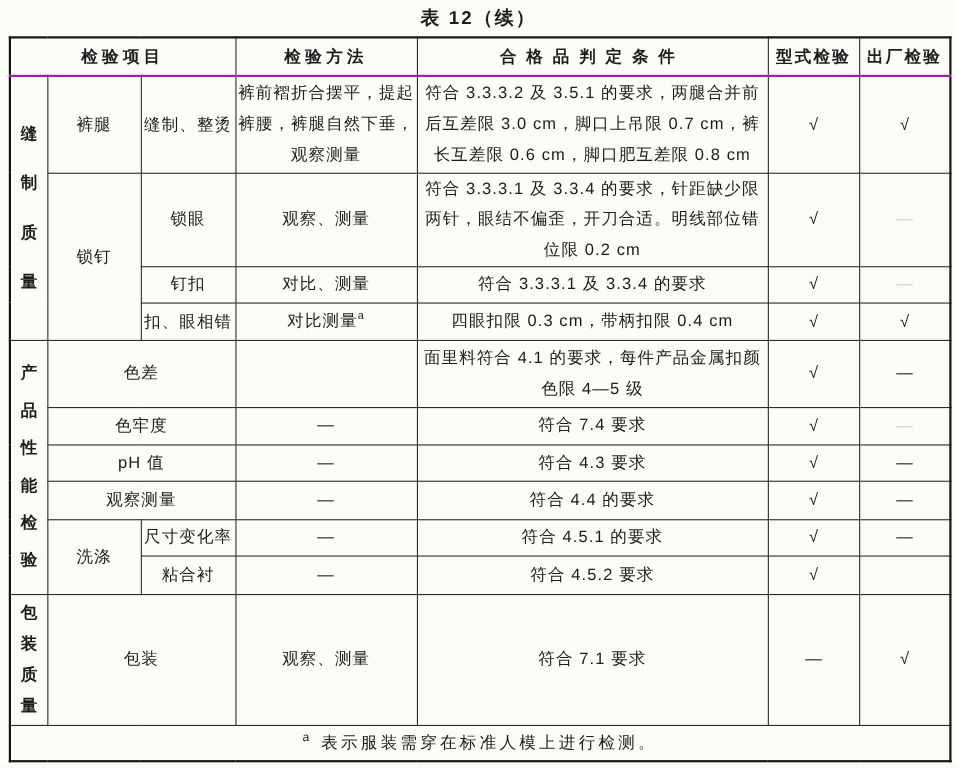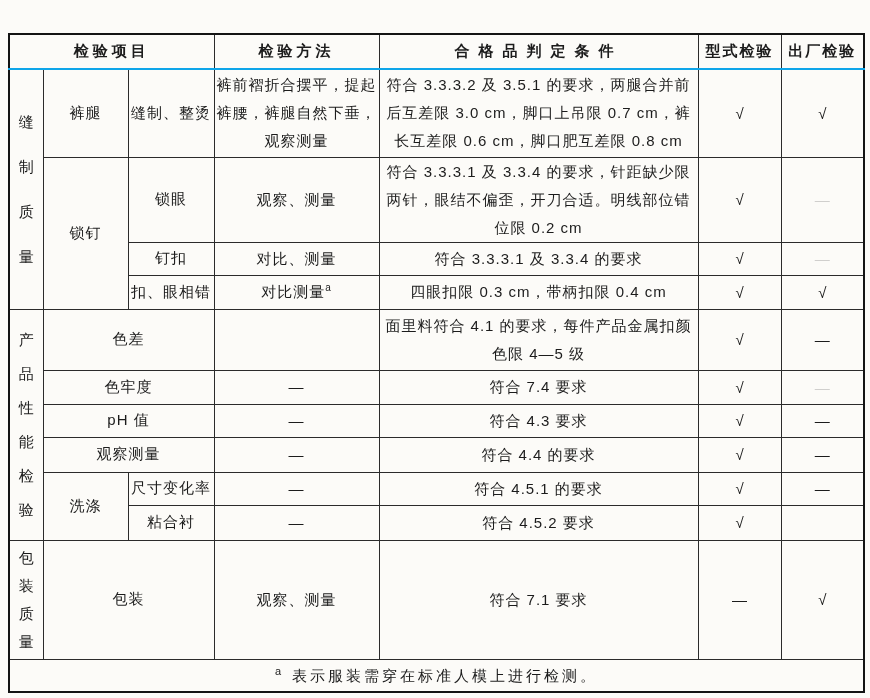--- a/index.html
+++ b/index.html
@@ -37,35 +37,35 @@
     text-align:center;
     vertical-align:middle;
     font-size:15px;
     font-weight:normal;
     overflow:hidden;
   }
   table.grid{border:2px solid #141414;}
   tr.r-head th{
     font-weight:bold;
     letter-spacing:4px;
-    border-bottom:2px solid #0ea5e9;
+    border-bottom:2px solid #a21caf;
   }
   tr.r-head th.crit-h{letter-spacing:9px;margin-left:29px;}
   tr.r-head th.small-h{letter-spacing:2px;}
   
   .h35{height:35px}.h88{height:88px}.h84{height:84px}.h33{height:33px}
   .h34{height:34px}.h61{height:61px}.h119{height:119px}
   
   td.vert .vtext{
     display:inline-block;
     width:17px;
     word-break:break-all;
     letter-spacing:0;
     text-align:center;
-    font-weight:normal;
+    font-weight:bold;
   }
   td.vert .g1{line-height:45px;}
   td.vert .g2{line-height:34px;}
   td.vert .g3{line-height:28px;}
   td.item{letter-spacing:1px;}
   td.method{
     letter-spacing:1px;
     line-height:28px;
     padding:0 6px;
   }
@@ -89,20 +89,21 @@
     border-top:2px solid #141414;
     border-radius:16px;
   }
   td.footnote sup{font-size:11px;margin-right:8px;}
 </style>
 </head>
 <body>
 
 <div class="page">
 
+  <div class="title">表 12（续）</div>
 
   <table class="grid">
     <colgroup>
       <col style="width:34px">
         <col style="width:85px">
         <col style="width:86px">
       <col style="width:165px">
         <col style="width:319px">
       <col style="width:83px">
         <col style="width:83px">

